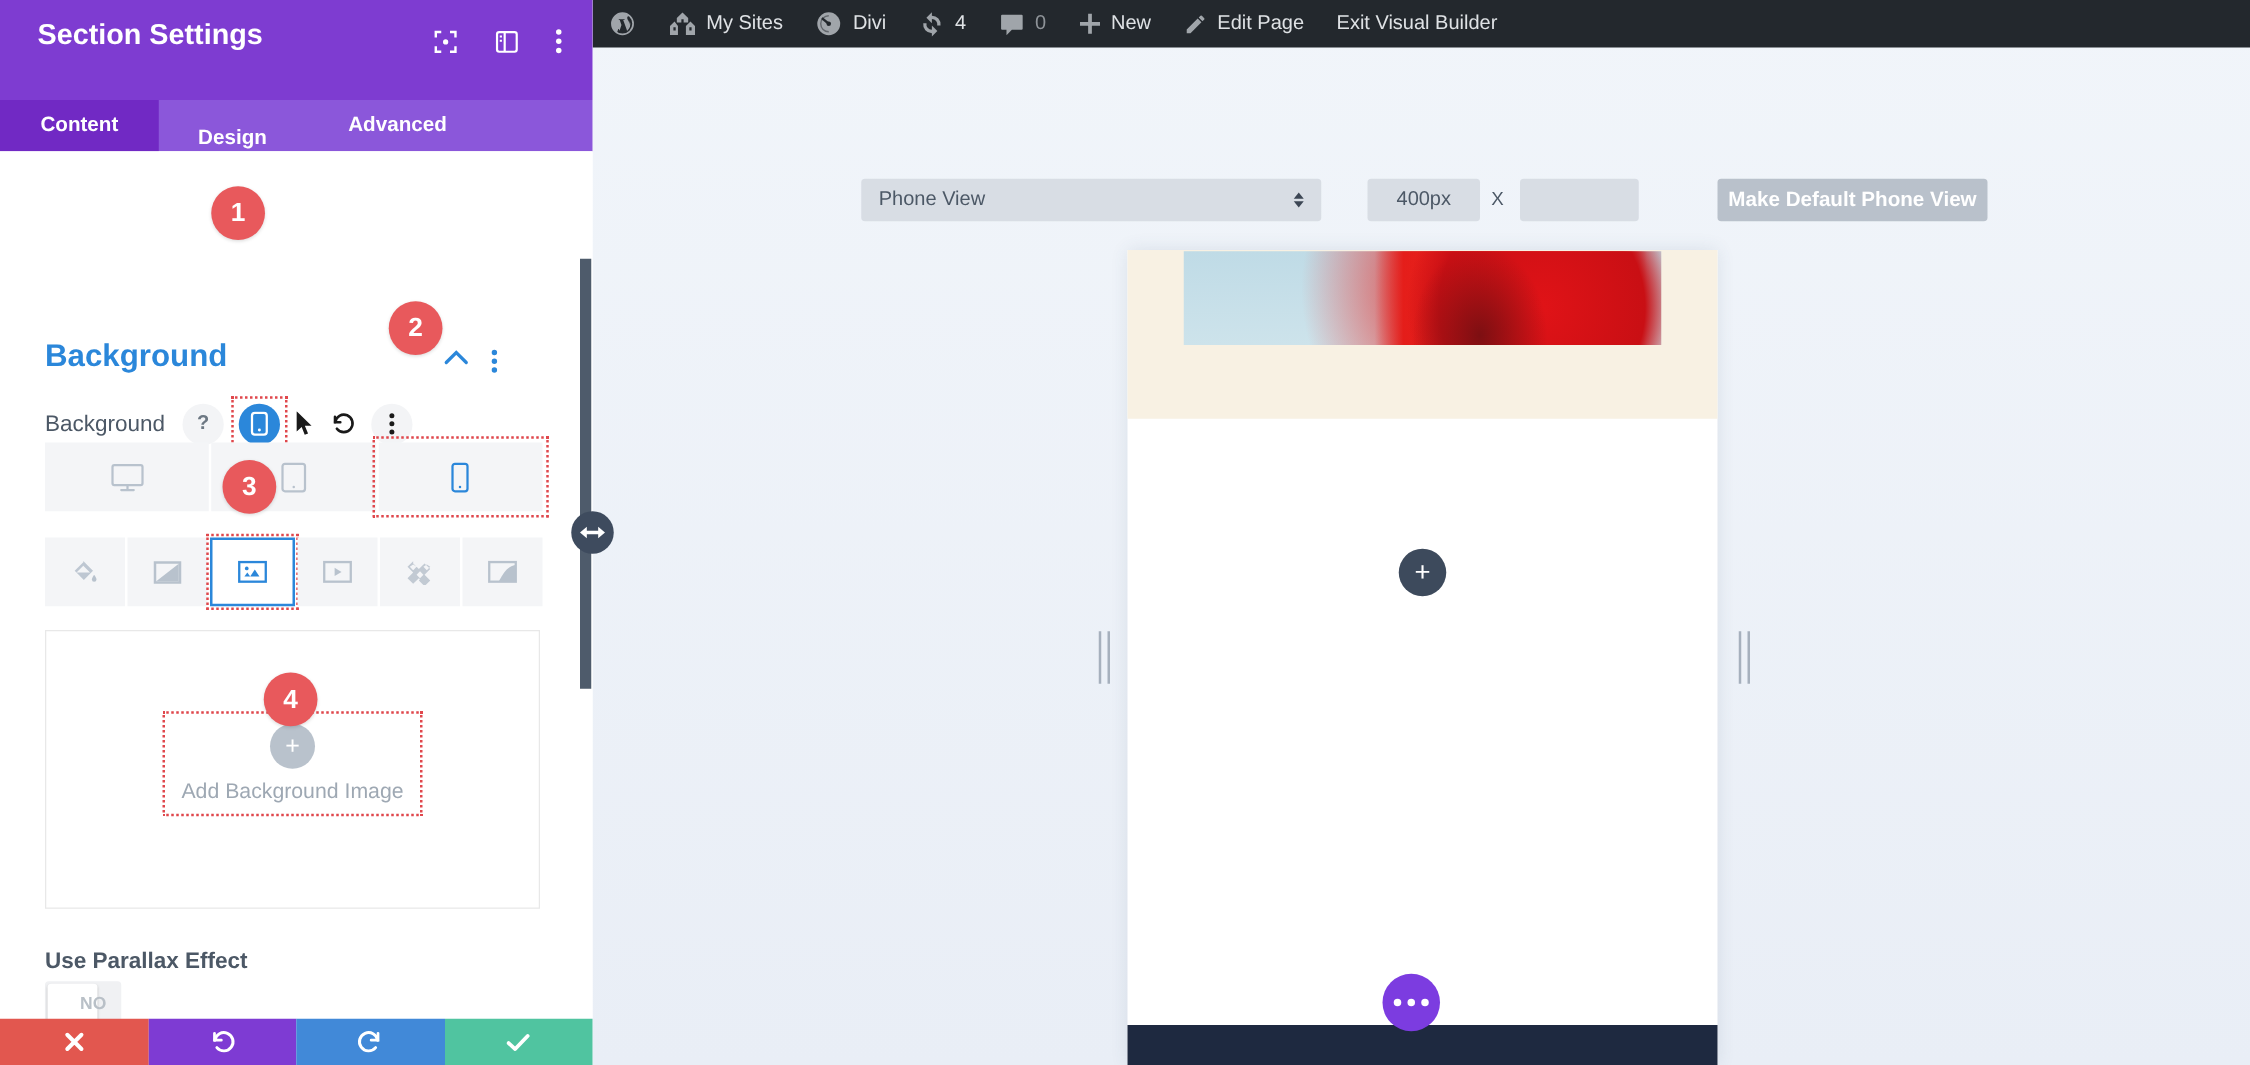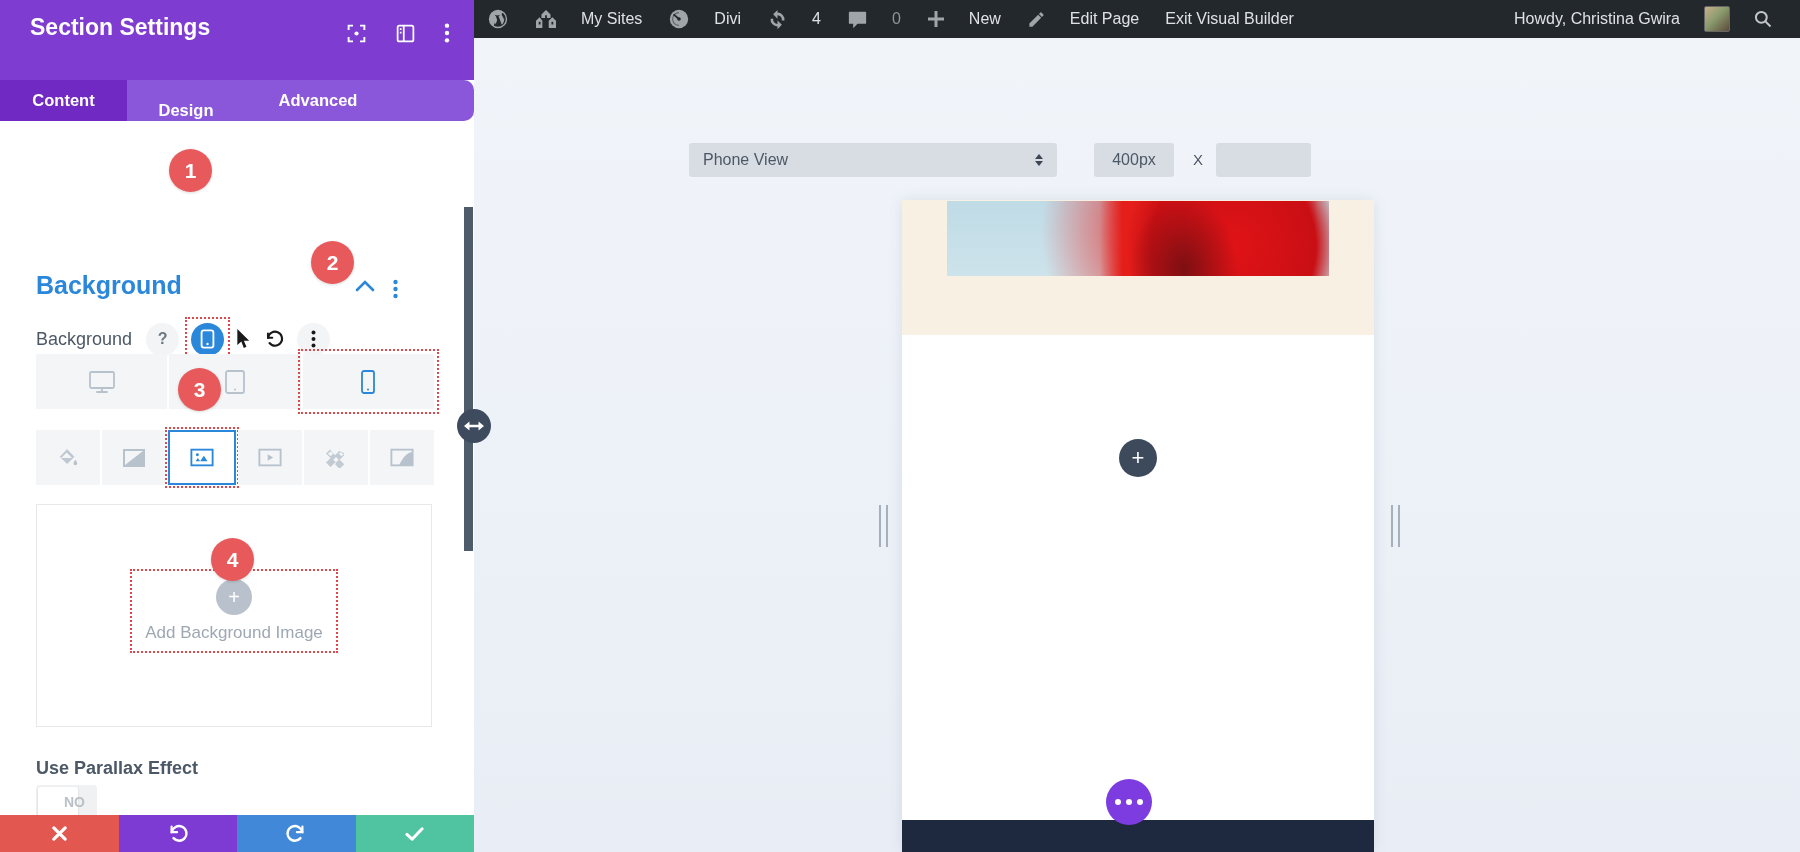--- a/index.html
+++ b/index.html
@@ -5,21 +5,21 @@
   * { margin:0; padding:0; box-sizing:border-box; }
   html,body { width:1800px; height:852px; overflow:hidden;
     font-family:"Liberation Sans","DejaVu Sans",sans-serif; }
   .stage { position:relative; width:1800px; height:852px;
     background:linear-gradient(180deg,#f1f5fa 0%,#e9eef6 100%); }
 
   
   .adminbar { position:absolute; left:474px; top:0; width:1326px; height:38px;
     background:#23282d; display:flex; align-items:center; color:#dfe2e5;
     font-size:16px; z-index:5; }
-  .ab-item { display:flex; align-items:center; gap:24px; padding:0 13px;
+  .ab-item { display:flex; align-items:center; gap:8px; padding:0 13px;
     height:38px; cursor:pointer; }
   .ab-item svg { display:block; }
   .ab-count-muted { color:#8e9398; }
   .ab-right { margin-left:auto; display:flex; align-items:center; gap:10px;
     padding-right:14px; }
   .avatar { width:26px; height:26px; border:1px solid #666;
     background:linear-gradient(135deg,#c8b08a 0%,#8a9b6e 45%,#5d4a3a 100%);
     border-radius:2px; }
 
   .preview-toolbar { position:absolute; top:143px; left:0; width:100%; height:34px; }
@@ -74,21 +74,21 @@
   .panel-title { font-size:23px; font-weight:bold; }
   .panel-preset { font-size:15px; color:rgba(255,255,255,.75); margin-top:5px;
     cursor:pointer; }
   .caret-down { display:inline-block; width:0; height:0;
     border-left:5px solid transparent; border-right:5px solid transparent;
     border-top:6px solid rgba(255,255,255,.75); margin-left:6px; }
   .header-icons { position:absolute; right:24px; top:22px; display:flex;
     gap:28px; align-items:center; }
   .header-icons .hicon { cursor:pointer; color:#fff; display:flex; }
 
-  .tabbar { display:flex; height:41px; background:#8b57da;border-radius:10px; }
+  .tabbar { display:flex; height:41px; background:#8b57da; }
   .tab { color:#fff; font-size:16.5px; font-weight:bold; display:flex;
     align-items:center; justify-content:center; cursor:pointer; }
   .tab.active { background:#7129c4; }
 
   .panel-body { position:relative; height:694px; background:#fff;text-align:center; }
 
   .bg-heading { position:absolute; left:36px; top:152px; color:#2b87da;
     font-size:25px; font-weight:bold; cursor:pointer; top:0; }
   .bg-heading-row { position:absolute; left:0; top:150px; width:474px; }
   .heading-ctrls { position:absolute; right:76px; top:8px; display:flex; gap:18px;
@@ -221,47 +221,34 @@
       <span>
         <svg width="19" height="19" viewBox="0 0 24 24" fill="#a0a5aa">
             <path d="M3 17.2V21h3.8L17.9 9.9l-3.8-3.8L3 17.2zM20.7 7.1a1 1 0 0 0 0-1.4l-2.4-2.4a1 1 0 0 0-1.4 0l-1.8 1.8 3.8 3.8 1.8-1.8z"></path>
           </svg>
       </span>
       <span>Edit Page</span>
     </div>
     <div class="ab-item">
       <span>Exit Visual Builder</span>
     </div>
-    <div class="ab-right">
-      <div class="ab-item" style="padding-right:0;">
-        <span>Howdy, Christina Gwira</span>
-        <span class="avatar"></span>
-      </div>
-      <div class="ab-item">
-        <span>
-          <svg width="20" height="20" viewBox="0 0 24 24" fill="none" stroke="#c3c7cb" stroke-width="2.4">
-              <circle cx="10" cy="10" r="6.5"></circle>
-              <path d="M15 15l6 6"></path>
-            </svg>
-        </span>
-      </div>
-    </div>
   </div>
 
   <div class="preview-toolbar">
     <div class="pv-select">
       <span>Phone View</span>
       <span class="updown">
           <i class="up"></i>
           <i class="dn"></i>
         </span>
     </div>
-    <input class="pv-input" style="left: 1094px; width: 80px;" value="400px">
+    <input class="pv-input" style="left: 1094px; width: 90px;" value="400px">
     <span class="pv-x">X</span>
     <input class="pv-input" style="left: 1216px; width: 95px;" value="">
+    <button class="pv-default-btn">Make Default Phone View</button>
   </div>
 
   <div class="phone">
     <div class="phone-hero">
       <div class="hero-photo"></div>
     </div>
     <div class="phone-plus-btn">
       <span>+</span>
     </div>
     <div class="phone-dots-btn">

